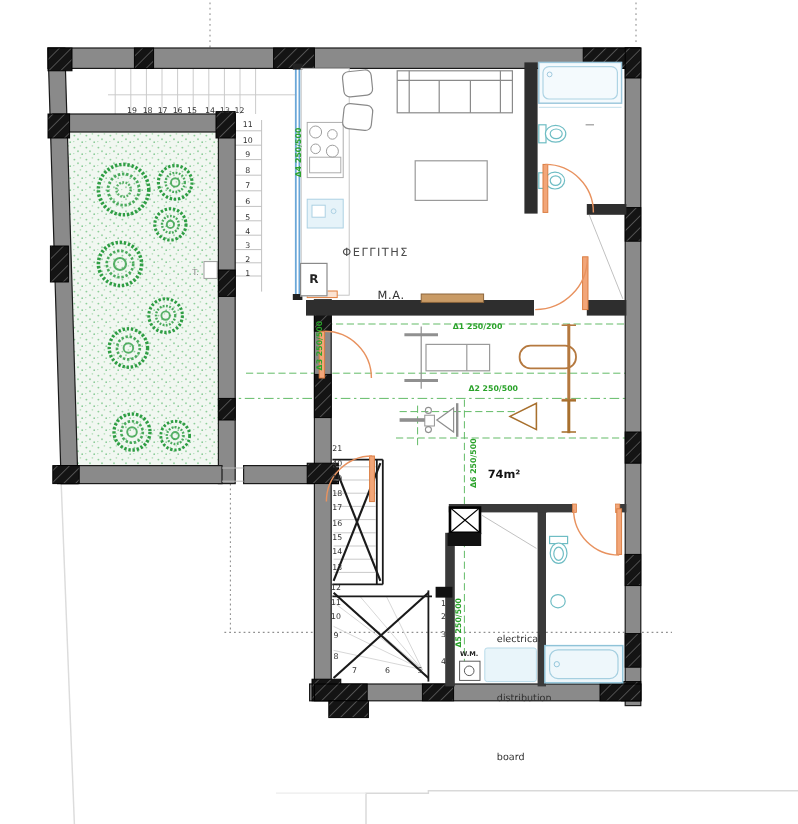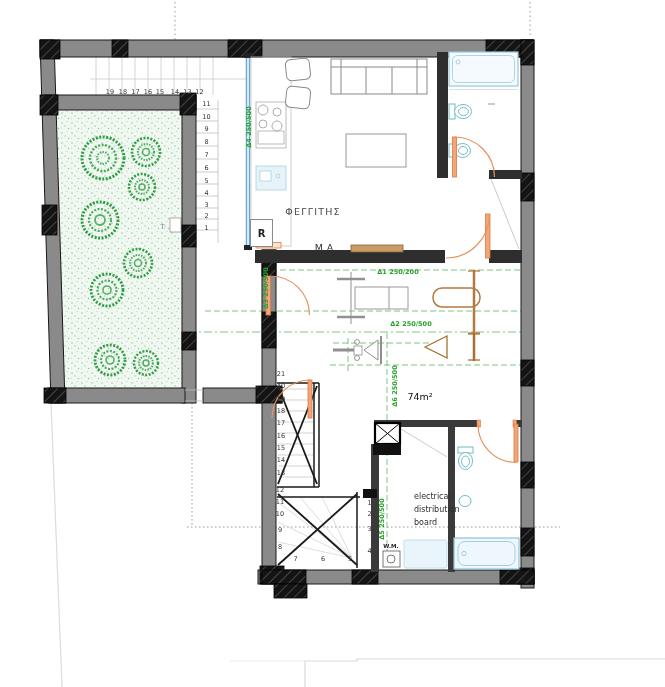--- a/index.html
+++ b/index.html
@@ -6,23 +6,23 @@
   #plan{position:relative;width:665px;height:687px;background:#fff;overflow:hidden;
         font-family:"DejaVu Sans",sans-serif;}
   #plan svg{position:absolute;left:0;top:0;}
   .txt{position:absolute;white-space:nowrap;}
   .num{position:absolute;font-size:6.5px;color:#333;transform:translate(-50%,-50%);white-space:nowrap;}
   .beam{position:absolute;font-size:6.5px;font-weight:600;color:#2ba32b;
         transform:translate(-50%,-50%);white-space:nowrap;}
   .beam.v{transform:translate(-50%,-50%) rotate(-90deg);}
   .lbl-skylight{font-size:9.5px;letter-spacing:1.2px;color:#4a4a4a;transform:translate(-50%,-50%);}
   .lbl-ma{font-size:9.5px;letter-spacing:.5px;color:#333;transform:translate(-50%,-50%);}
-  .lbl-area{font-size:9.5px;font-weight:400;color:#111;transform:translate(-50%,-50%);}
+  .lbl-area{font-size:9.5px;font-weight:700;color:#111;transform:translate(-50%,-50%);}
   .lbl-elec{font-size:8px;line-height:13px;color:#2f2f2f;}
-  .lbl-elec span{display:block;}
+  .lbl-elec span{display:block;margin-top:36px;}
   .lbl-wm{font-size:5.5px;font-weight:bold;color:#222;transform:translate(-50%,-50%);}
   .lbl-t{font-size:7px;color:#8a8a8a;transform:translate(-50%,-50%);}
   .rbox{position:absolute;left:250px;top:219px;width:21px;height:26px;border:1px solid #8a8a8a;
         background:#fff;display:flex;align-items:center;justify-content:center;
         font-size:10px;font-weight:bold;color:#222;}
 </style>
 </head>
 <body>
 
 <div id="plan">

